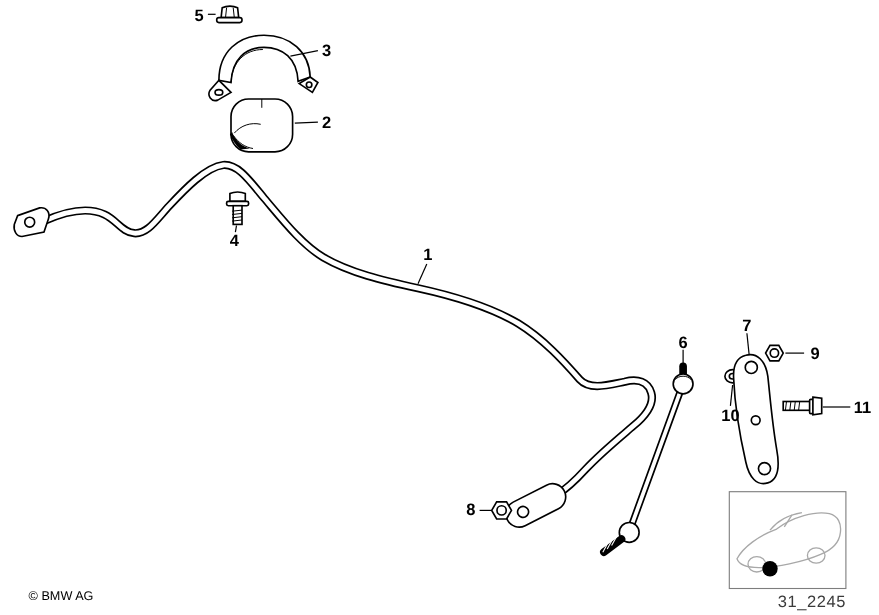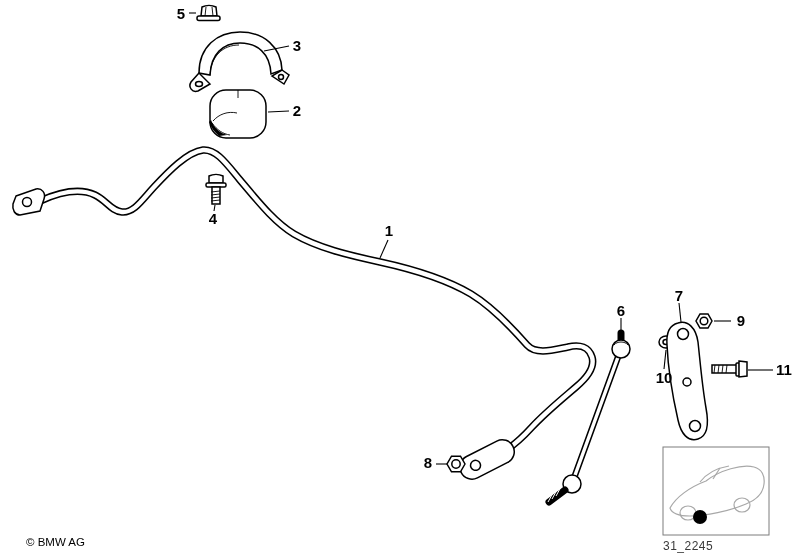--- a/index.html
+++ b/index.html
@@ -10,22 +10,22 @@
   .stage svg{position:absolute;left:0;top:0;}
   .part-num{
     font-family:"Liberation Sans",sans-serif;
     font-size:15px;font-weight:bold;fill:#000;
   }
   .footer-copy{
     position:absolute;left:26px;top:536px;
     font-size:11.5px;color:#000;
   }
   .footer-code{
-    position:absolute;left:663px;top:539px;width:106px;text-align:left;
-    font-size:12px;color:#3a3a3a;letter-spacing:.5px;
+    position:absolute;left:663px;top:539px;width:106px;text-align:right;
+    font-size:15px;color:#3a3a3a;letter-spacing:.5px;
   }
   .leader{stroke:#000;stroke-width:1.1;}
   .outline{fill:#fff;stroke:#000;stroke-width:1.5;}
   .thin{fill:none;stroke:#000;stroke-width:0.9;}
 </style>
 </head>
 <body>
 
 <div class="stage">
 

